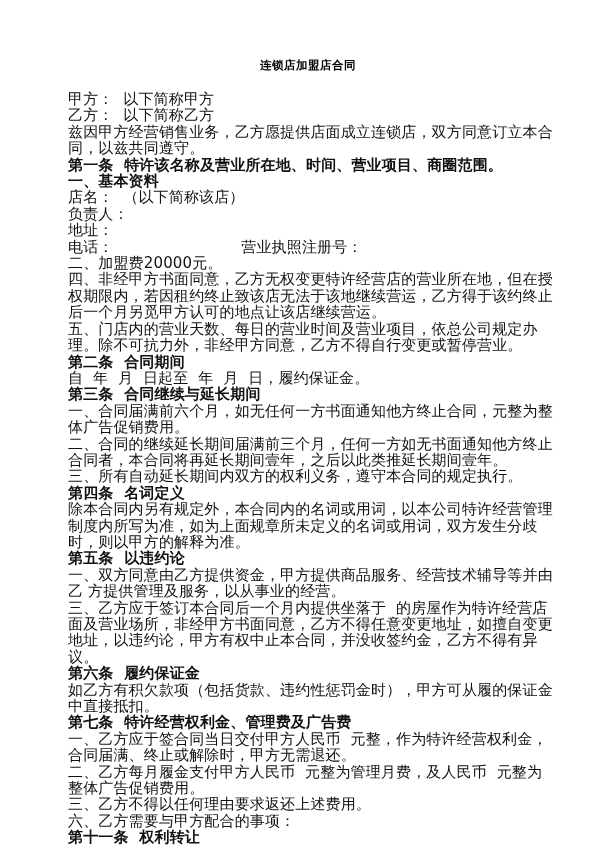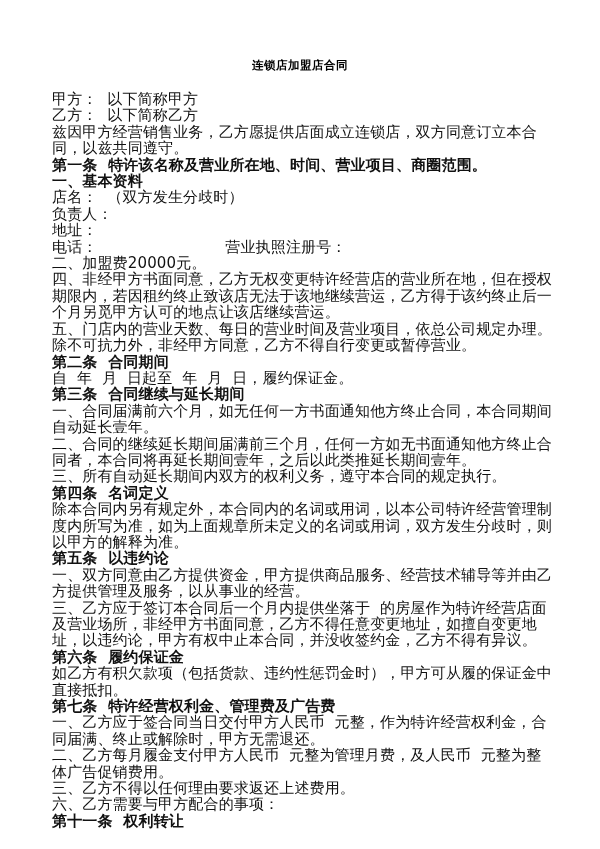--- a/index.html
+++ b/index.html
@@ -12,21 +12,21 @@
     height: 849px;
     font-family: "DejaVu Sans", "Liberation Sans", sans-serif;
     color: #000000;
     overflow: hidden;
   }
   .page {
     position: relative;
     width: 600px;
     height: 849px;
     box-sizing: border-box;
-    padding: 58px 44px 0 44px;
+    padding: 58px 44px 0 60px;
     background: #ffffff;
   }
   .doc-title {
     text-align: center;
     font-size: 11.5px;
     font-weight: bold;
     letter-spacing: 0.5px;
     margin: 0 0 18px 0;
     color: #000;
   }
@@ -51,31 +51,31 @@
 <body>
 
 <div class="page">
   <div class="doc-title">连锁店加盟店合同</div>
   <div class="body-block">
     <div class="line">甲方：  以下简称甲方</div>
     <div class="line">乙方：  以下简称乙方</div>
     <div class="line">兹因甲方经营销售业务，乙方愿提供店面成立连锁店，双方同意订立本合同，以兹共同遵守。</div>
     <div class="line heading">第一条  特许该名称及营业所在地、时间、营业项目、商圈范围。</div>
     <div class="line heading">一、基本资料</div>
-    <div class="line">店名：  （双方发生分歧时）</div>
+    <div class="line">店名：  （以下简称该店）</div>
     <div class="line">负责人：</div>
     <div class="line">地址：</div>
     <div class="line">电话：                          营业执照注册号：</div>
     <div class="line">二、加盟费20000元。</div>
     <div class="line">四、非经甲方书面同意，乙方无权变更特许经营店的营业所在地，但在授权期限内，若因租约终止致该店无法于该地继续营运，乙方得于该约终止后一个月另觅甲方认可的地点让该店继续营运。</div>
     <div class="line">五、门店内的营业天数、每日的营业时间及营业项目，依总公司规定办理。除不可抗力外，非经甲方同意，乙方不得自行变更或暂停营业。</div>
     <div class="line heading">第二条  合同期间</div>
     <div class="line">自  年  月  日起至  年  月  日，履约保证金。</div>
     <div class="line heading">第三条  合同继续与延长期间</div>
-    <div class="line">一、合同届满前六个月，如无任何一方书面通知他方终止合同，本合同期间自动延长壹年。</div>
+    <div class="line">一、合同届满前六个月，如无任何一方书面通知他方终止合同，元整为整体广告促销费用。</div>
     <div class="line">二、合同的继续延长期间届满前三个月，任何一方如无书面通知他方终止合同者，本合同将再延长期间壹年，之后以此类推延长期间壹年。</div>
     <div class="line">三、所有自动延长期间内双方的权利义务，遵守本合同的规定执行。</div>
     <div class="line heading">第四条  名词定义</div>
     <div class="line">除本合同内另有规定外，本合同内的名词或用词，以本公司特许经营管理制度内所写为准，如为上面规章所未定义的名词或用词，双方发生分歧时，则以甲方的解释为准。</div>
     <div class="line heading">第五条  以违约论</div>
     <div class="line">一、双方同意由乙方提供资金，甲方提供商品服务、经营技术辅导等并由乙 方提供管理及服务，以从事业的经营。</div>
     <div class="line">三、乙方应于签订本合同后一个月内提供坐落于  的房屋作为特许经营店面及营业场所，非经甲方书面同意，乙方不得任意变更地址，如擅自变更地址，以违约论，甲方有权中止本合同，并没收签约金，乙方不得有异议。</div>
     <div class="line heading">第六条  履约保证金</div>
     <div class="line">如乙方有积欠款项（包括货款、违约性惩罚金时），甲方可从履的保证金中直接抵扣。</div>
     <div class="line heading">第七条  特许经营权利金、管理费及广告费</div>

